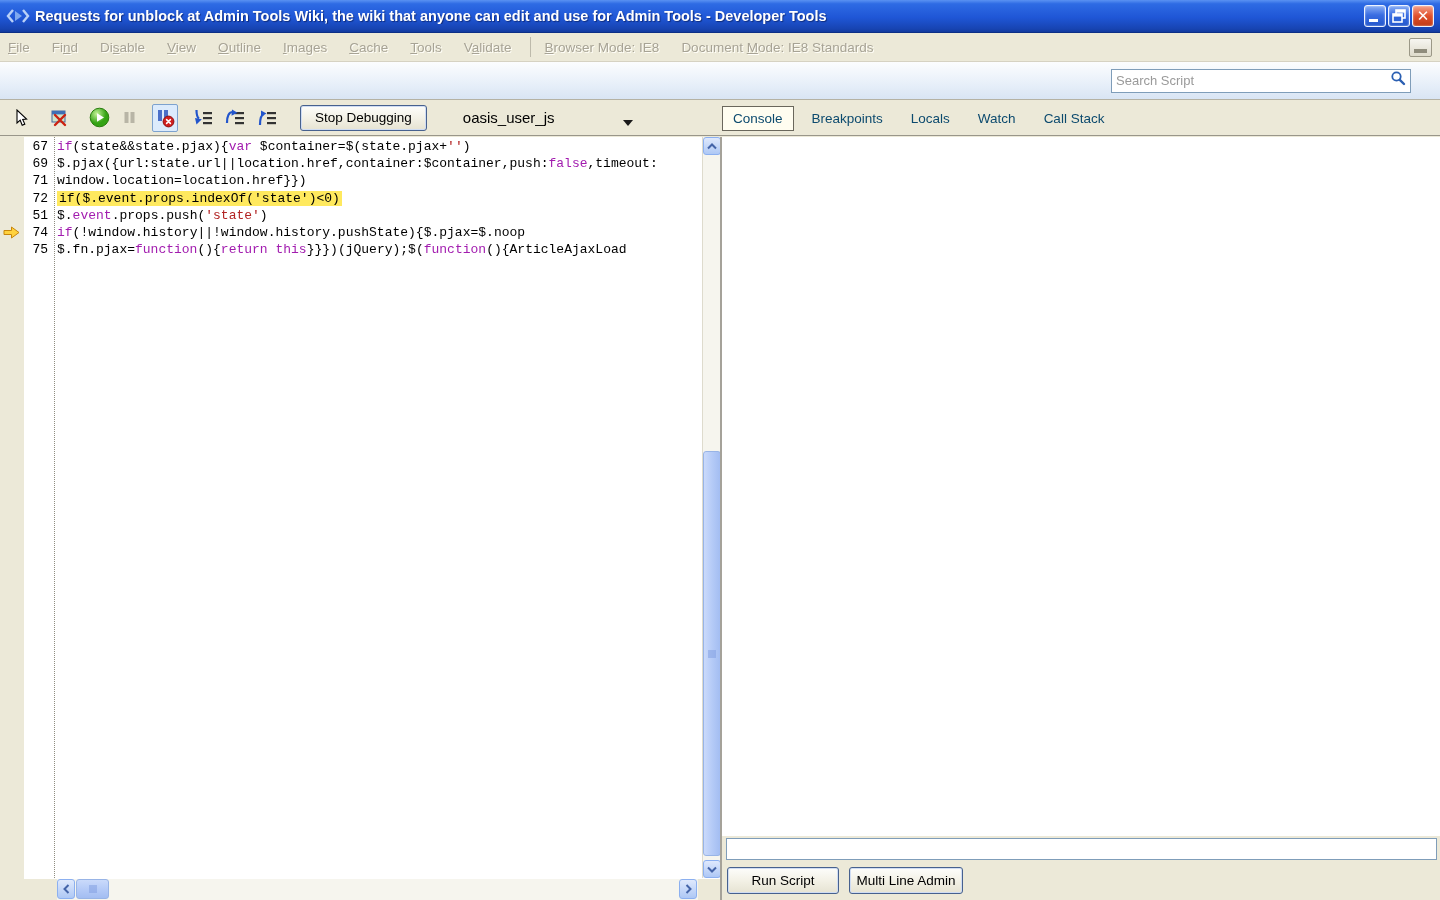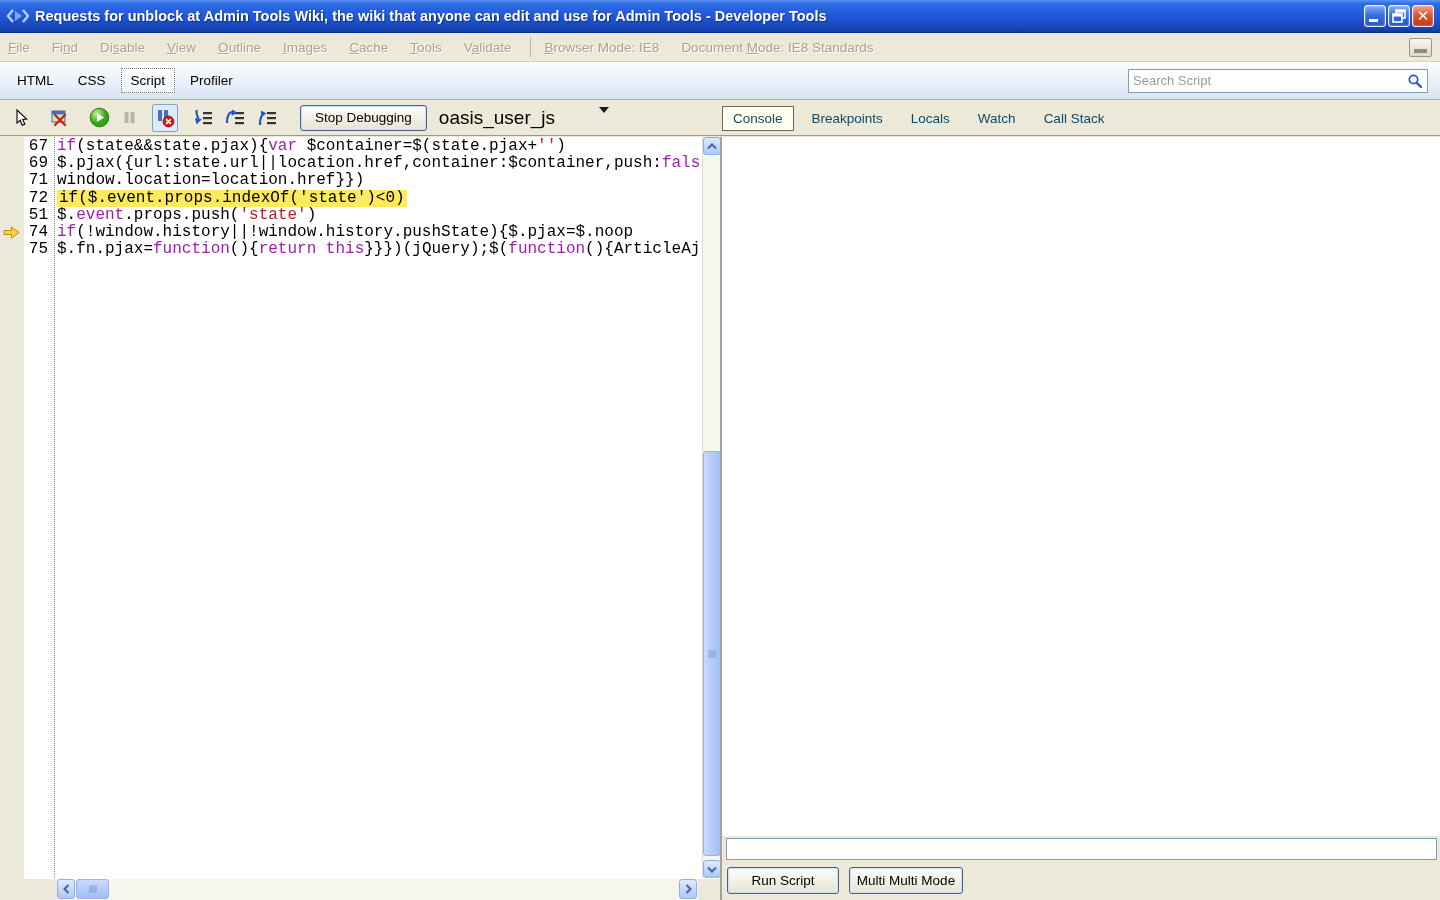--- a/index.html
+++ b/index.html
@@ -31,58 +31,58 @@
   .pin-btn { margin-left:auto; width:23px; height:19px; border:1px solid #9b9887; border-radius:2px;
     background:linear-gradient(180deg,#f7f6f1,#dedbcb); position:relative; }
   .pin-btn .bar { position:absolute; left:4px; bottom:3px; width:13px; height:4px; background:#8f8c7c; }
 
   
   .tabstrip { position:absolute; left:0; top:62px; width:1440px; height:38px;
     background:linear-gradient(180deg,#fcfdfe 0%,#e7eff9 60%,#d9e5f4 100%);
     border-bottom:1px solid #b5b2a4; display:flex; align-items:center; padding:0 8px; }
   .dev-tab { font-size:13.5px; color:#000; padding:4px 9px; margin-right:6px; white-space:nowrap; }
   .dev-tab.selected { border:1px dotted #77756a; background:rgba(255,255,255,.55); }
-  .searchbox { margin-left:auto; margin-right:4px; width:300px; height:24px; background:#fff;
-    border:1px solid #7f9db9; display:flex; align-items:center; padding:0 4px; }
+  .searchbox { margin-left:auto; margin-right:21px; width:300px; height:24px; background:#fff;
+    border:1px solid #7f9db9; display:flex; padding:0 4px; }
   .searchbox input { flex:1; border:0; outline:0; font-size:13px; color:#444;
     font-family:"Liberation Sans",sans-serif; background:transparent; }
   .searchbox input::placeholder { color:#9a9a9a; }
   .searchbox svg { flex:0 0 auto; }
 
   
   .toolrow { position:absolute; left:0; top:100px; width:1440px; height:36px; background:#ece9d8;
     border-bottom:1px solid #99968a; display:flex; align-items:center; }
   .tool-btn { width:26px; height:28px; display:flex; align-items:center; justify-content:center;
     margin-left:8px; border:1px solid transparent; border-radius:2px; }
   .tool-btn.toggled { border:1px solid #7da2ce; background:#dcebfc; }
   .xp-btn { border:1px solid #47618e; border-radius:3px;
     background:linear-gradient(180deg,#fdfdfb 0%,#f3f1e6 50%,#e6e3d2 100%);
     box-shadow:inset 0 0 0 1px #cfdcf3; font-size:13.5px; color:#000; text-align:center;
     font-family:"Liberation Sans",sans-serif; }
   .stop-btn { height:26px; padding:0 14px; margin-left:20px; line-height:24px; }
-  .script-dd { margin-left:12px; width:170px; display:flex; align-items:flex-start; font-size:19px; }
+  .script-dd { margin-left:36px; width:170px; display:flex; align-items:flex-end; font-size:15px; }
   .script-dd .caret { margin-left:auto; width:0; height:0; border-left:5px solid transparent;
     border-right:5px solid transparent; border-top:6px solid #1a1a1a; }
 
   .console-tabs { position:absolute; left:722px; top:0; height:36px; display:flex; align-items:center; }
   .rtab { font-size:13.5px; color:#0c4a6e; padding:4px 10px; margin-right:8px; white-space:nowrap; }
   .rtab.selected { border:1px solid #6a675c; background:#fffdf0; }
 
   
   .main { position:absolute; left:0; top:137px; width:1440px; height:763px; }
   .vdivider { position:absolute; left:720px; top:0; width:2px; height:763px; background:#a5a299; }
 
   
   .code-panel { position:absolute; left:0; top:0; width:720px; height:763px; background:#fff; }
   .margin-strip { position:absolute; left:0; top:0; width:24px; height:763px; background:#ece9d8; }
   .gutter-dots { position:absolute; left:54px; top:0; height:741px; border-left:1px dotted #8f8d80; }
   .exec-arrow { position:absolute; left:3px; top:89px; width:17px; height:13px; }
   .code-lines { position:absolute; left:24px; top:1px; width:678px; }
   .code-line { display:flex; height:17.2px; line-height:17.2px;
-    font-family:"Liberation Mono","DejaVu Sans Mono",monospace; font-size:16px; }
+    font-family:"Liberation Mono","DejaVu Sans Mono",monospace; font-size:13px; }
   .ln { width:29px; text-align:right; padding-right:5px; color:#000; flex:0 0 auto; }
   .code-text { margin-left:4px; white-space:pre; overflow:hidden; width:644px; color:#000; }
   .tk-k { color:#a21caf; } .tk-s { color:#b22222; } .tk-p { color:#000; }
   .exec-hl { background:#ffe95e; padding:0 2px; }
 
   
   .vsb { position:absolute; left:702px; top:0; width:18px; height:741px; background:#f6f5ee;
     border-left:1px solid #dedbcd; }
   .sb-btn { position:absolute; left:0; width:18px; height:18px; border:1px solid #8cb0f0; border-radius:3px;
     background:linear-gradient(180deg,#dfe9fd,#aec8f5); display:flex; align-items:center; justify-content:center; }
@@ -162,26 +162,20 @@
     <span style="display:flex;align-items:center;">
         <span class="mode-item"><u>B</u>rowser Mode: IE8</span>
         <span class="mode-item">Document <u>M</u>ode: IE8 Standards</span>
       </span>
     <span class="pin-btn">
         <span class="bar"></span>
       </span>
   </div>
 
   <div class="tabstrip">
-    <span style="display:flex;align-items:center;">
-        <span class="dev-tab">HTML</span>
-        <span class="dev-tab">CSS</span>
-        <span class="dev-tab selected">Script</span>
-        <span class="dev-tab">Profiler</span>
-      </span>
     <span class="searchbox">
       <input type="text" placeholder="Search Script" style="">
       <svg width="16" height="16" viewBox="0 0 16 16">
         <circle cx="6.5" cy="6.5" r="4.2" fill="none" stroke="#2b5fb2" stroke-width="1.8"></circle>
         <line x1="9.8" y1="9.8" x2="14" y2="14" stroke="#2b5fb2" stroke-width="2.4" stroke-linecap="round"></line>
       </svg>
     </span>
   </div>
 
   <div class="toolrow">
@@ -347,17 +341,17 @@
       <div class="corner-bl"></div>
       <div class="corner-br"></div>
     </div>
 
     <div class="vdivider"></div>
 
     <div class="console-panel">
       <div class="cmd-area">
         <input class="cmd-input" type="text" value="" style="">
         <button class="xp-btn run-btn">Run Script</button>
-        <button class="xp-btn multi-btn">Multi Multi Mode</button>
+        <button class="xp-btn multi-btn">Multi Line Admin</button>
       </div>
     </div>
   </div>
 </div>
 
 </body></html>

